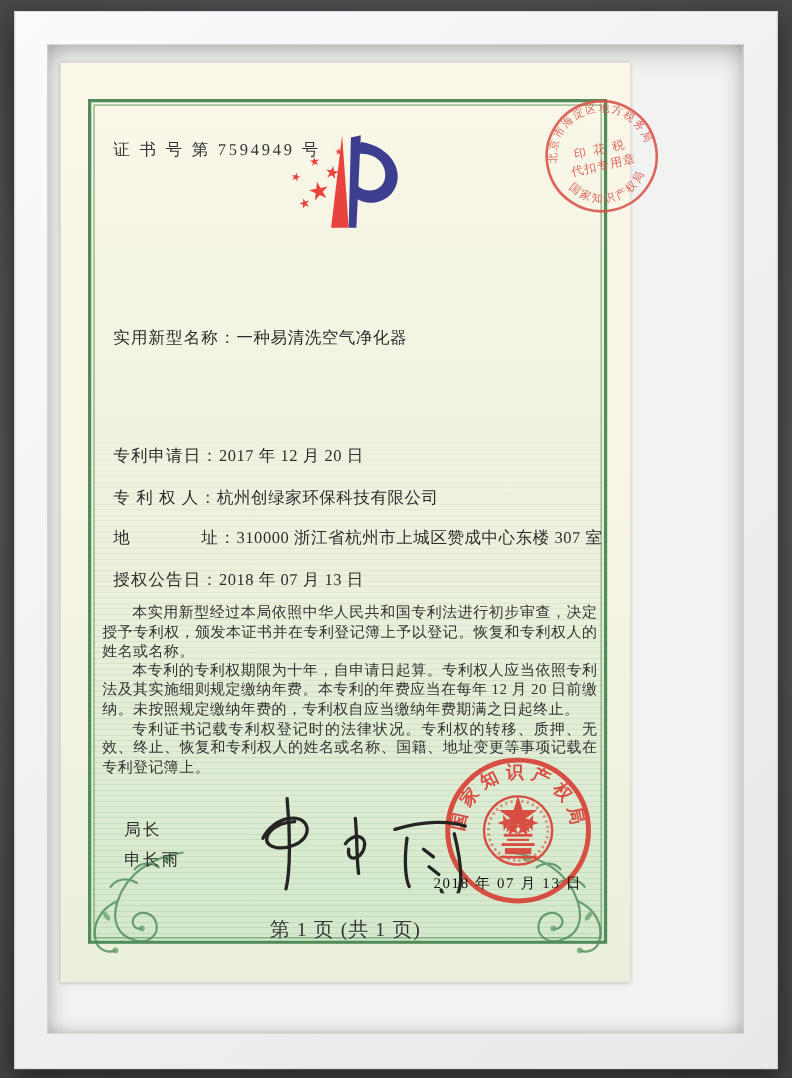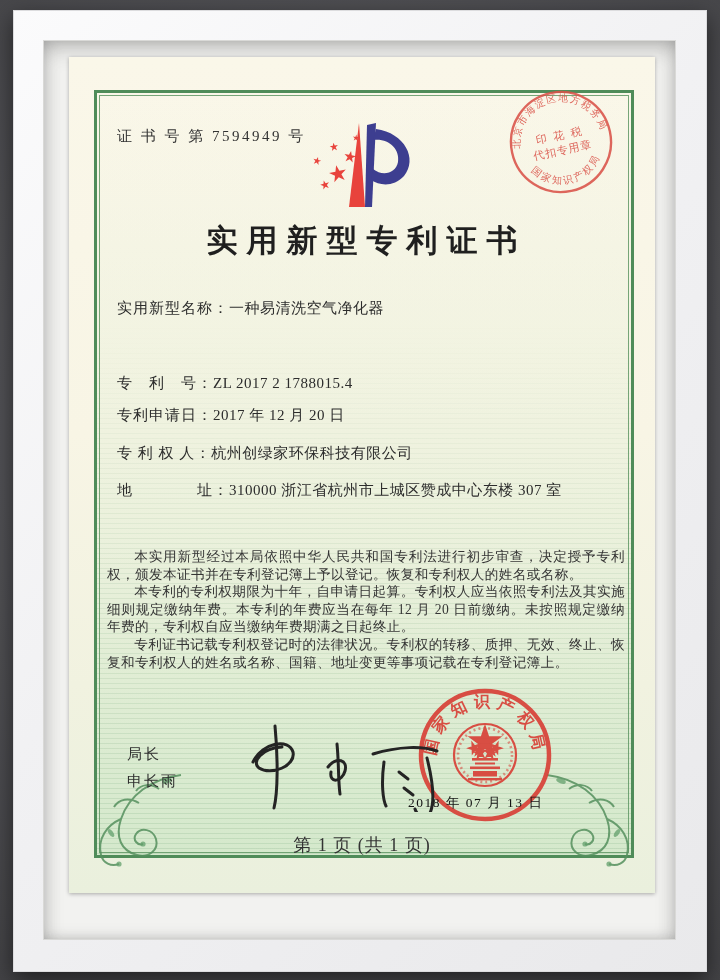--- a/index.html
+++ b/index.html
@@ -19,23 +19,24 @@
     position:absolute;left:30px;top:30px;right:31px;bottom:32px;
     background:#f2f2f0;
     box-shadow:inset 0 0 0 1px #d9d9d7,
                inset 0 14px 22px -8px rgba(70,70,72,.38),
                inset 12px 0 18px -10px rgba(70,70,72,.25),
                inset -12px 0 18px -10px rgba(70,70,72,.25),
                inset 0 -10px 16px -10px rgba(70,70,72,.28);
   }
   
   .paper{
-    position:absolute;left:69px;top:57px;width:586px;height:836px;
+    position:absolute;left:55px;top:57px;width:486px;height:836px;
     background:linear-gradient(180deg,#faf7e9 0%,#f8f5e5 45%,#f1f2e0 75%,#eaf0dd 100%);
     box-shadow:0 1px 4px rgba(0,0,0,.3);
+    padding-left:32px;
   }
   .inner-border{
     position:absolute;left:25px;top:33px;right:21px;bottom:35px;
     border:3px solid #4f8c59;z-index:1;
   }
   .inner-border .thin{
     position:absolute;inset:2px;border:1px solid rgba(95,151,100,.85);
   }
   .tint{
     position:absolute;inset:0;
@@ -133,38 +134,35 @@
     <g fill="#e8433c">
       <use href="#star5" transform="translate(37,53) scale(9) rotate(-12)"></use>
       <use href="#star5" transform="translate(49,36) scale(6.2) rotate(10)"></use>
       <use href="#star5" transform="translate(33,26) scale(4.4) rotate(-8)"></use>
       <use href="#star5" transform="translate(16,40) scale(4.2) rotate(14)"></use>
       <use href="#star5" transform="translate(24,64) scale(4.8) rotate(-16)"></use>
       <use href="#star5" transform="translate(55,17) scale(3.4) rotate(6)"></use>
     </g>
   </svg>
 
-  <div class="title">实用新型专利证书</div>
 
   <div class="row" style="top:241px">
     <span class="flabel">实用新型名称：</span><span class="fvalue">一种易清洗空气净化器</span>
   </div>
-  <div class="row" style="top:316px">
-    <span class="flabel">专　利　号：</span><span class="fvalue">ZL 2017 2 1788015.4</span>
-  </div>
   <div class="row" style="top:348px">
     <span class="flabel">专利申请日：</span><span class="fvalue">2017 年 12 月 20 日</span>
   </div>
   <div class="row" style="top:386px">
     <span class="flabel">专 利 权 人：</span><span class="fvalue">杭州创绿家环保科技有限公司</span>
   </div>
   <div class="row" style="top:423px">
     <span class="flabel">地　　　　址：</span><span class="fvalue">310000 浙江省杭州市上城区赞成中心东楼 307 室</span>
   </div>
   <div class="row" style="top:461px">
+    <span><span class="flabel">授权公告日：</span><span class="fvalue">2018 年 07 月 13 日</span></span>
   </div>
 
   <div class="paras">
     <p>本实用新型经过本局依照中华人民共和国专利法进行初步审查，决定授予专利权，颁发本证书并在专利登记簿上予以登记。恢复和专利权人的姓名或名称。</p>
     <p>本专利的专利权期限为十年，自申请日起算。专利权人应当依照专利法及其实施细则规定缴纳年费。本专利的年费应当在每年 12 月 20 日前缴纳。未按照规定缴纳年费的，专利权自应当缴纳年费期满之日起终止。</p>
     <p>专利证书记载专利权登记时的法律状况。专利权的转移、质押、无效、终止、恢复和专利权人的姓名或名称、国籍、地址变更等事项记载在专利登记簿上。</p>
   </div>
 
   <div class="signer t1">局长</div>
   <div class="signer t2">申长雨</div>

